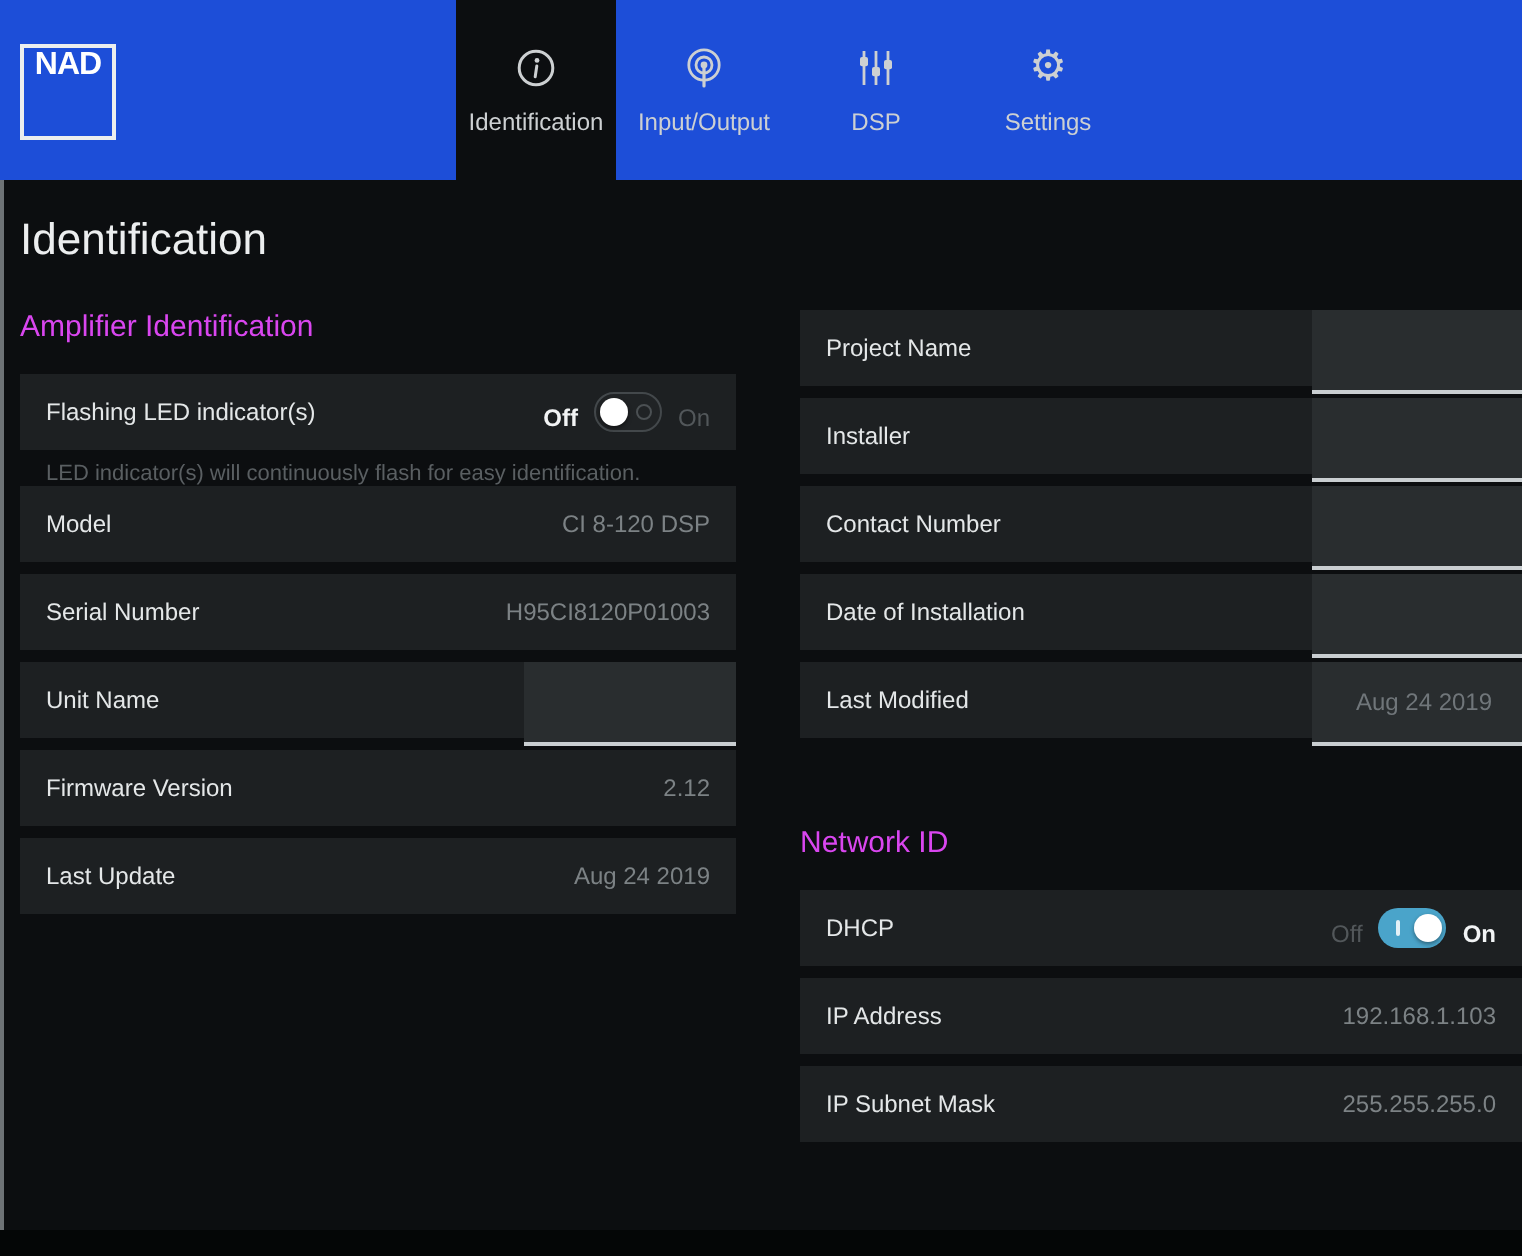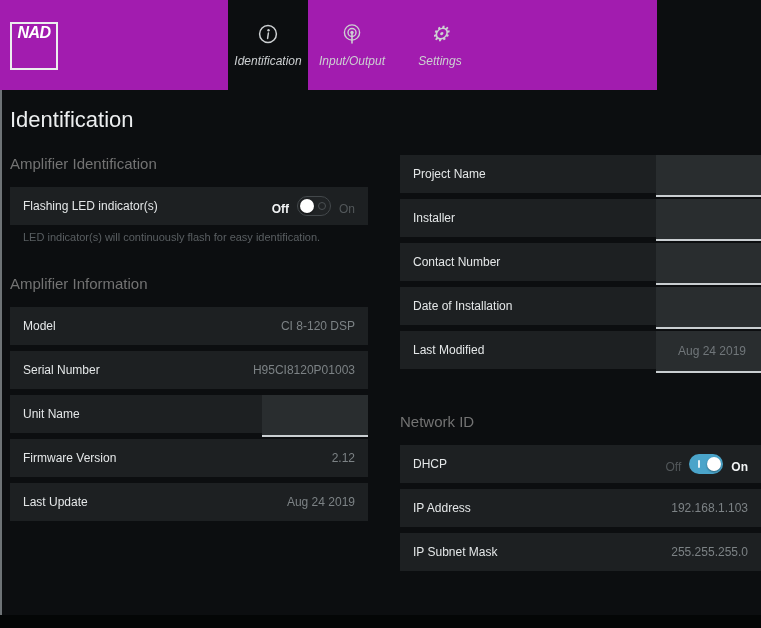--- a/index.html
+++ b/index.html
@@ -6,23 +6,22 @@
   html,body { width:761px; height:628px; }
   body {
     background:#0c0e10;
     font-family:"Liberation Sans", sans-serif;
     color:#e4e7e8;
     overflow:hidden;
     position:relative;
   }
   
   .header {
-    position:absolute; top:0; left:0; width:657px; height:90px;
-    background:#a21caf;
-    font-style:italic;
+    position:absolute; top:0; left:0; width:761px; height:90px;
+    background:#1d4ed8;
   }
   .logo {
     position:absolute; left:10px; top:22px;
     width:48px; height:48px;
     border:2px solid #eceeee;
     color:#ffffff;
     font-weight:700; font-size:16px; letter-spacing:-0.5px;
     text-align:center; line-height:1.05;
     padding-top:1px;
   }
@@ -52,21 +51,21 @@
     background:#6e7376;
   }
   .page-title {
     margin-top:17px;
     font-size:22px; font-weight:400; color:#eceeef;
   }
   .cols { display:flex; gap:32px; margin-top:22px; }
   .col-left { width:358px; flex:none; }
   .col-right { width:361px; flex:none; }
   h2.sec {
-    font-size:15px; font-weight:400; color:#737373;
+    font-size:15px; font-weight:400; color:#d946ef;
     margin:0 0 15px 0;
   }
   h2.sec.spaced { margin-top:32px; }
   h2.sec.spaced2 { margin-top:44px; }
   .row {
     position:relative;
     height:38px; background:#1d2022;
     margin-bottom:6px;
     display:flex; align-items:center; justify-content:space-between;
     padding:0 13px;
@@ -157,20 +156,31 @@
         <svg width="22" height="22" viewBox="0 0 22 22">
           <circle cx="11" cy="9.5" r="7.6" fill="none" stroke="#cdd0d2" stroke-width="1.4"></circle>
           <circle cx="11" cy="9.5" r="4" fill="none" stroke="#cdd0d2" stroke-width="1.4"></circle>
           <circle cx="11" cy="9.5" r="1.7" fill="#cdd0d2"></circle>
           <path d="M11 11 L11 20" stroke="#cdd0d2" stroke-width="1.6" stroke-linecap="round"></path>
         </svg>
       </span>
       <span class="tlabel">Input/Output</span>
     </div>
 
+    <div class="tab w3">
+      <span class="ticon">
+        <svg width="22" height="22" viewBox="0 0 22 22">
+          <path d="M5 2.5 L5 19.5 M11 2.5 L11 19.5 M17 2.5 L17 19.5" stroke="#cdd0d2" stroke-width="1.4"></path>
+          <rect x="3" y="5.5" width="4" height="4.6" rx="1" fill="#cdd0d2"></rect>
+          <rect x="9" y="10.5" width="4" height="4.6" rx="1" fill="#cdd0d2"></rect>
+          <rect x="15" y="7" width="4" height="4.6" rx="1" fill="#cdd0d2"></rect>
+        </svg>
+      </span>
+      <span class="tlabel">DSP</span>
+    </div>
 
     <div class="tab w4">
       <span class="ticon">
         <span class="gear-glyph">⚙</span>
       </span>
       <span class="tlabel">Settings</span>
     </div>
 
   </div>
 </div>
@@ -191,21 +201,20 @@
           <span class="tstate lit">Off</span>
           <span class="switch off">
             <span class="knob"></span>
             <span class="ghost"></span>
           </span>
           <span class="tstate dim">On</span>
         </span>
       </div>
       <div class="helper">LED indicator(s) will continuously flash for easy identification.</div>
 
-      <h2 class="sec spaced">Amplifier Information</h2>
 
       <div class="row">
         <span class="rlabel">Model</span>
         <span class="rvalue">CI 8-120 DSP</span>
       </div>
       <div class="row">
         <span class="rlabel">Serial Number</span>
         <span class="rvalue">H95CI8120P01003</span>
       </div>
       <div class="row">

